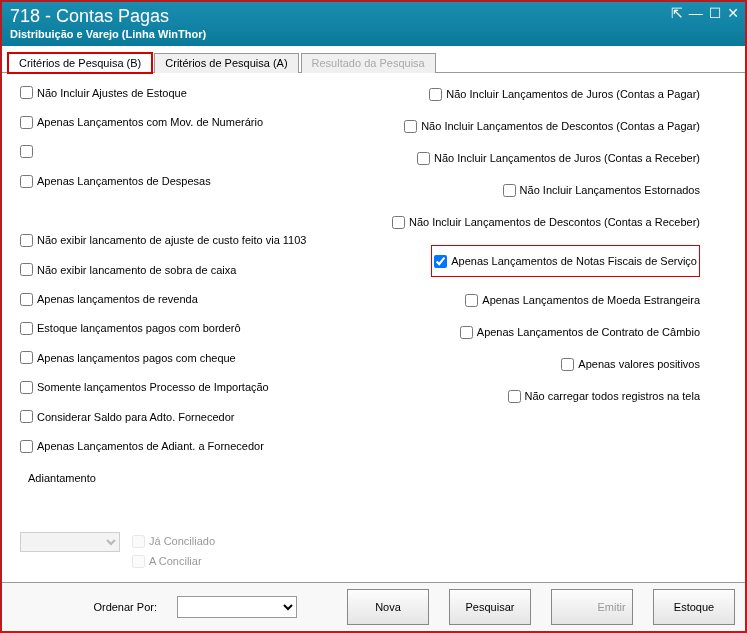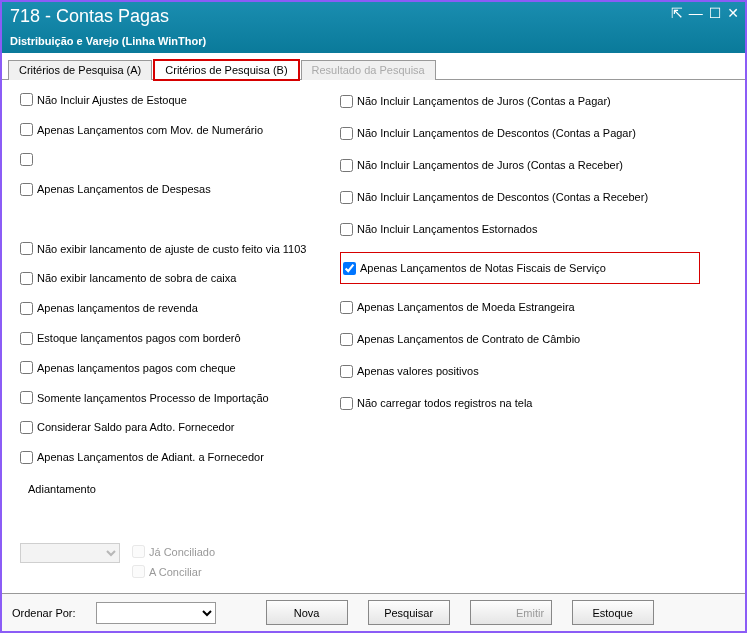--- a/index.html
+++ b/index.html
@@ -5,39 +5,39 @@
   * { box-sizing: border-box; }
   body {
     margin: 0;
     font-family: Tahoma, Arial, sans-serif;
     font-size: 11px;
     background: #fff;
   }
   .window {
     width: 747px;
     height: 633px;
-    border: 2px solid #8b5cf6;
+    border: 2px solid #b91c1c;
     display: flex;
     flex-direction: column;
     background: #fff;
   }
   .titlebar {
     background: linear-gradient(to bottom, #1a8db0 0%, #0a7a9a 100%);
     color: #fff;
     padding: 4px 8px 6px 8px;
     position: relative;
   }
   .titlebar .title {
     font-size: 18px;
     font-weight: normal;
   }
   .titlebar .subtitle {
     font-size: 11px;
     font-weight: bold;
-    margin-top: 8px;
+    margin-top: 1px;
   }
   .window-controls {
     position: absolute;
     top: 4px;
     right: 6px;
     display: flex;
     gap: 6px;
     align-items: center;
   }
   .window-controls span {
@@ -81,21 +81,21 @@
     display: flex;
     gap: 20px;
     overflow: auto;
   }
   .col {
     display: flex;
     flex-direction: column;
     gap: 14px;
   }
   .col.left { width: 300px; }
-  .col.right { width: 360px; }
+  .col.right { width: 360px; align-items: flex-end; }
   .chk-row {
     display: flex;
     align-items: center;
     gap: 4px;
     height: 18px;
     font-size: 11px;
     color: #000;
   }
   .chk-row input[type=checkbox] {
     width: 13px;
@@ -136,33 +136,34 @@
   }
   .subchecks .chk-row { color: #999; }
   .subchecks input[type=checkbox] { opacity: 0.5; }
   .footer {
     border-top: 1px solid #999;
     background: #f8f8f8;
     padding: 6px 10px;
     display: flex;
     align-items: center;
     gap: 20px;
+    justify-content: flex-end;
   }
   .footer .ord-label {
     font-size: 11px;
   }
   .footer select {
     width: 120px;
     height: 22px;
     border: 1px solid #999;
     background: #fff;
   }
   .footer button {
     width: 82px;
-    height: 25px;
+    height: 36px;
     border: 1px solid #888;
     background: linear-gradient(#fdfdfd, #e5e5e5);
     font-size: 11px;
     cursor: pointer;
   }
   .footer button:disabled {
     color: #999;
     cursor: default;
     padding-left: 45px;
   }
@@ -178,22 +179,22 @@
     <div class="subtitle">Distribuição e Varejo (Linha WinThor)</div>
     <div class="window-controls">
       <span>⇱</span>
       <span>—</span>
       <span>☐</span>
       <span>✕</span>
     </div>
   </div>
 
   <div class="tabstrip">
+    <div class="tab active highlighted">Critérios de Pesquisa (B)</div>
     <div class="tab">Critérios de Pesquisa (A)</div>
-    <div class="tab active highlighted">Critérios de Pesquisa (B)</div>
     <div class="tab disabled">Resultado da Pesquisa</div>
   </div>
 
   <div class="content">
 
     <div class="col left">
       <label class="chk-row">
           <input type="checkbox" style="">
           <span>Não Incluir Ajustes de Estoque</span>
         </label>
@@ -268,25 +269,25 @@
       <label class="chk-row">
           <input type="checkbox" style="">
           <span>Não Incluir Lançamentos de Descontos (Contas a Pagar)</span>
         </label>
       <label class="chk-row">
           <input type="checkbox" style="">
           <span>Não Incluir Lançamentos de Juros (Contas a Receber)</span>
         </label>
       <label class="chk-row">
           <input type="checkbox" style="">
+          <span>Não Incluir Lançamentos Estornados</span>
+        </label>
+      <label class="chk-row">
+          <input type="checkbox" style="">
           <span>Não Incluir Lançamentos de Descontos (Contas a Receber)</span>
-        </label>
-      <label class="chk-row">
-          <input type="checkbox" style="">
-          <span>Não Incluir Lançamentos Estornados</span>
         </label>
       <label class="chk-row highlight-row">
           <input type="checkbox" checked="" style="">
           <span>Apenas Lançamentos de Notas Fiscais de Serviço</span>
         </label>
       <label class="chk-row">
           <input type="checkbox" style="">
           <span>Apenas Lançamentos de Moeda Estrangeira</span>
         </label>
       <label class="chk-row">

